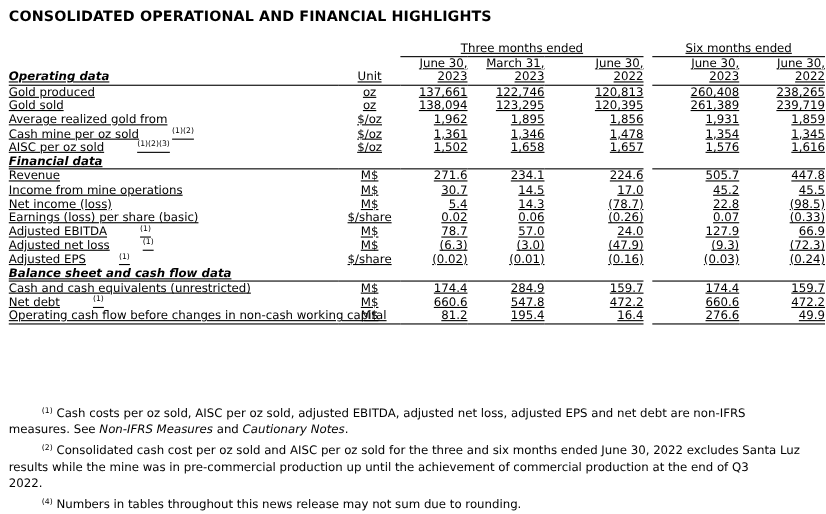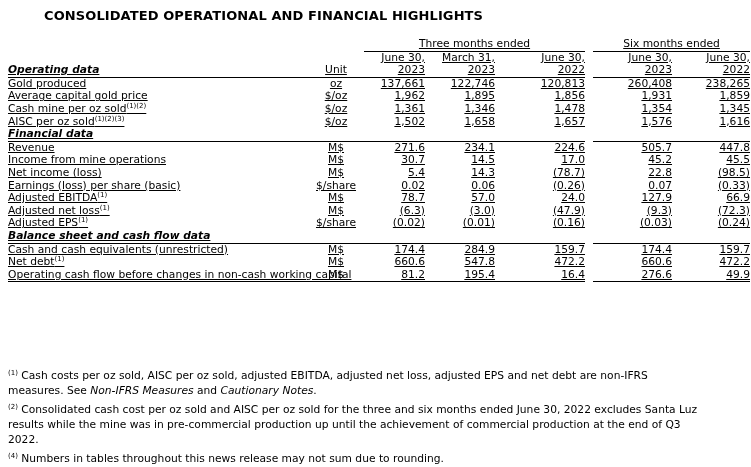--- a/index.html
+++ b/index.html
@@ -14,21 +14,20 @@
     overflow: hidden;
   }
   .title {
     position: absolute;
     left: 8px;
     top: 8px;
     font-size: 13px;
     font-weight: bold;
     letter-spacing: 0.1px;
     white-space: nowrap;
-    margin-left: 36px;
   }
   table.highlights {
     position: absolute;
     left: 8px;
     top: 38px;
     width: 742px;
     border-collapse: collapse;
     table-layout: fixed;
     text-decoration: underline;
   }
@@ -45,20 +44,21 @@
   td.num  { text-align: right; }
   td.unit { text-align: center; margin-left: 40px; }
   td.pr7  { padding-right: 7px; }
   td.pr2  { padding-right: 2px; }
   td.b    { border-bottom: 1px solid #000; }
   td.sec  { font-weight: bold; font-style: italic; }
   td.lbl sup, .fn sup {
     font-size: 7px;
     line-height: 0;
     vertical-align: 4px;
+    padding-left: 30px;
   }
   td.wraplbl { white-space: normal; }
   .footnotes {
     position: absolute;
     left: 8px;
     top: 368px;
     width: 740px;
     font-size: 10.7px;
     line-height: 15px;
   }
@@ -118,21 +118,31 @@
       <td class="lbl"><span>Gold produced</span><sup></sup></td>
       <td class="unit">oz</td>
       <td class="num">137,661</td>
       <td class="num">122,746</td>
       <td class="num pr7">120,813</td>
       <td></td>
       <td class="num">260,408</td>
       <td class="num pr2">238,265</td>
     </tr>
     <tr>
-      <td class="lbl"><span>Average capital gold price</span><sup></sup></td>
+      <td class="lbl"><span>Gold sold</span><sup></sup></td>
+      <td class="unit">oz</td>
+      <td class="num">138,094</td>
+      <td class="num">123,295</td>
+      <td class="num pr7">120,395</td>
+      <td></td>
+      <td class="num">261,389</td>
+      <td class="num pr2">239,719</td>
+    </tr>
+    <tr>
+      <td class="lbl"><span>Average realized gold from</span><sup></sup></td>
       <td class="unit">$/oz</td>
       <td class="num">1,962</td>
       <td class="num">1,895</td>
       <td class="num pr7">1,856</td>
       <td></td>
       <td class="num">1,931</td>
       <td class="num pr2">1,859</td>
     </tr>
     <tr>
       <td class="lbl"><span>Cash mine per oz sold</span><sup>(1)(2)</sup></td>

